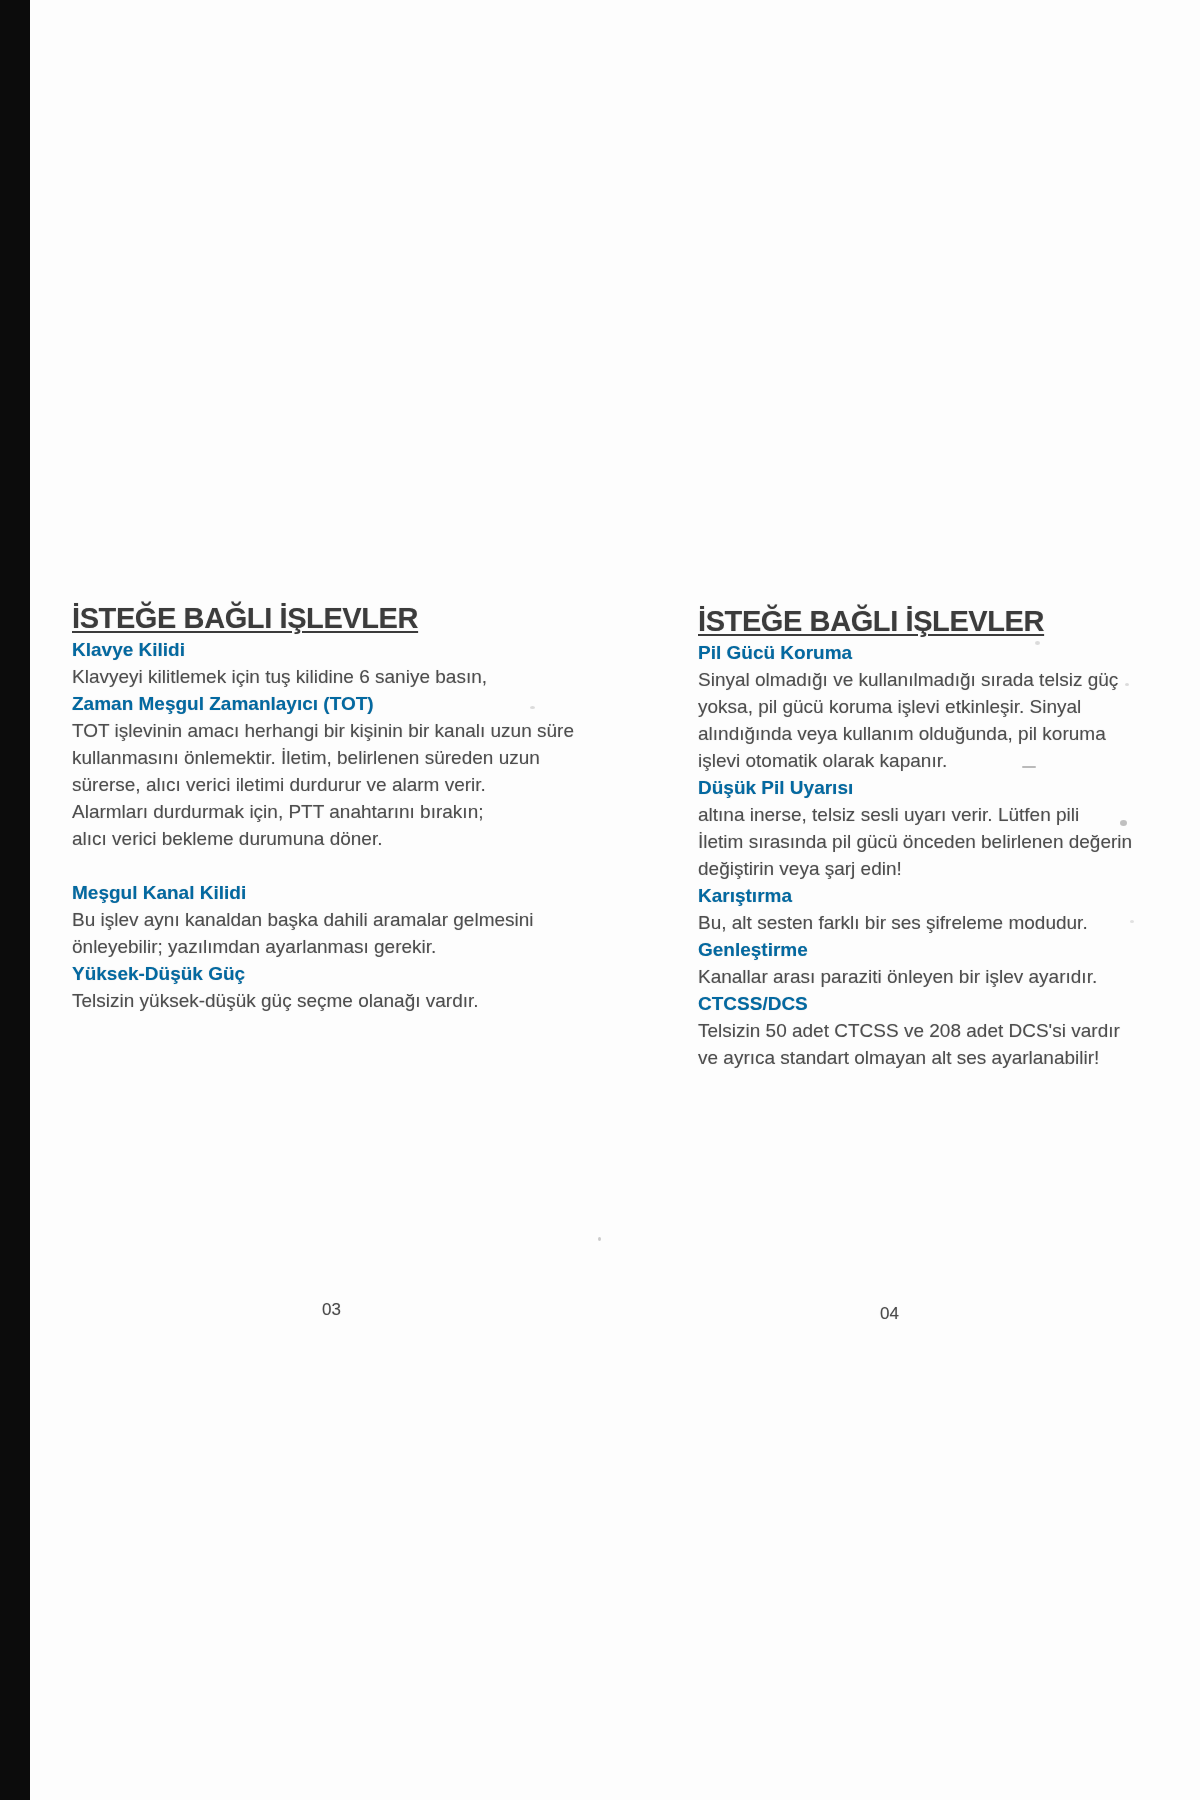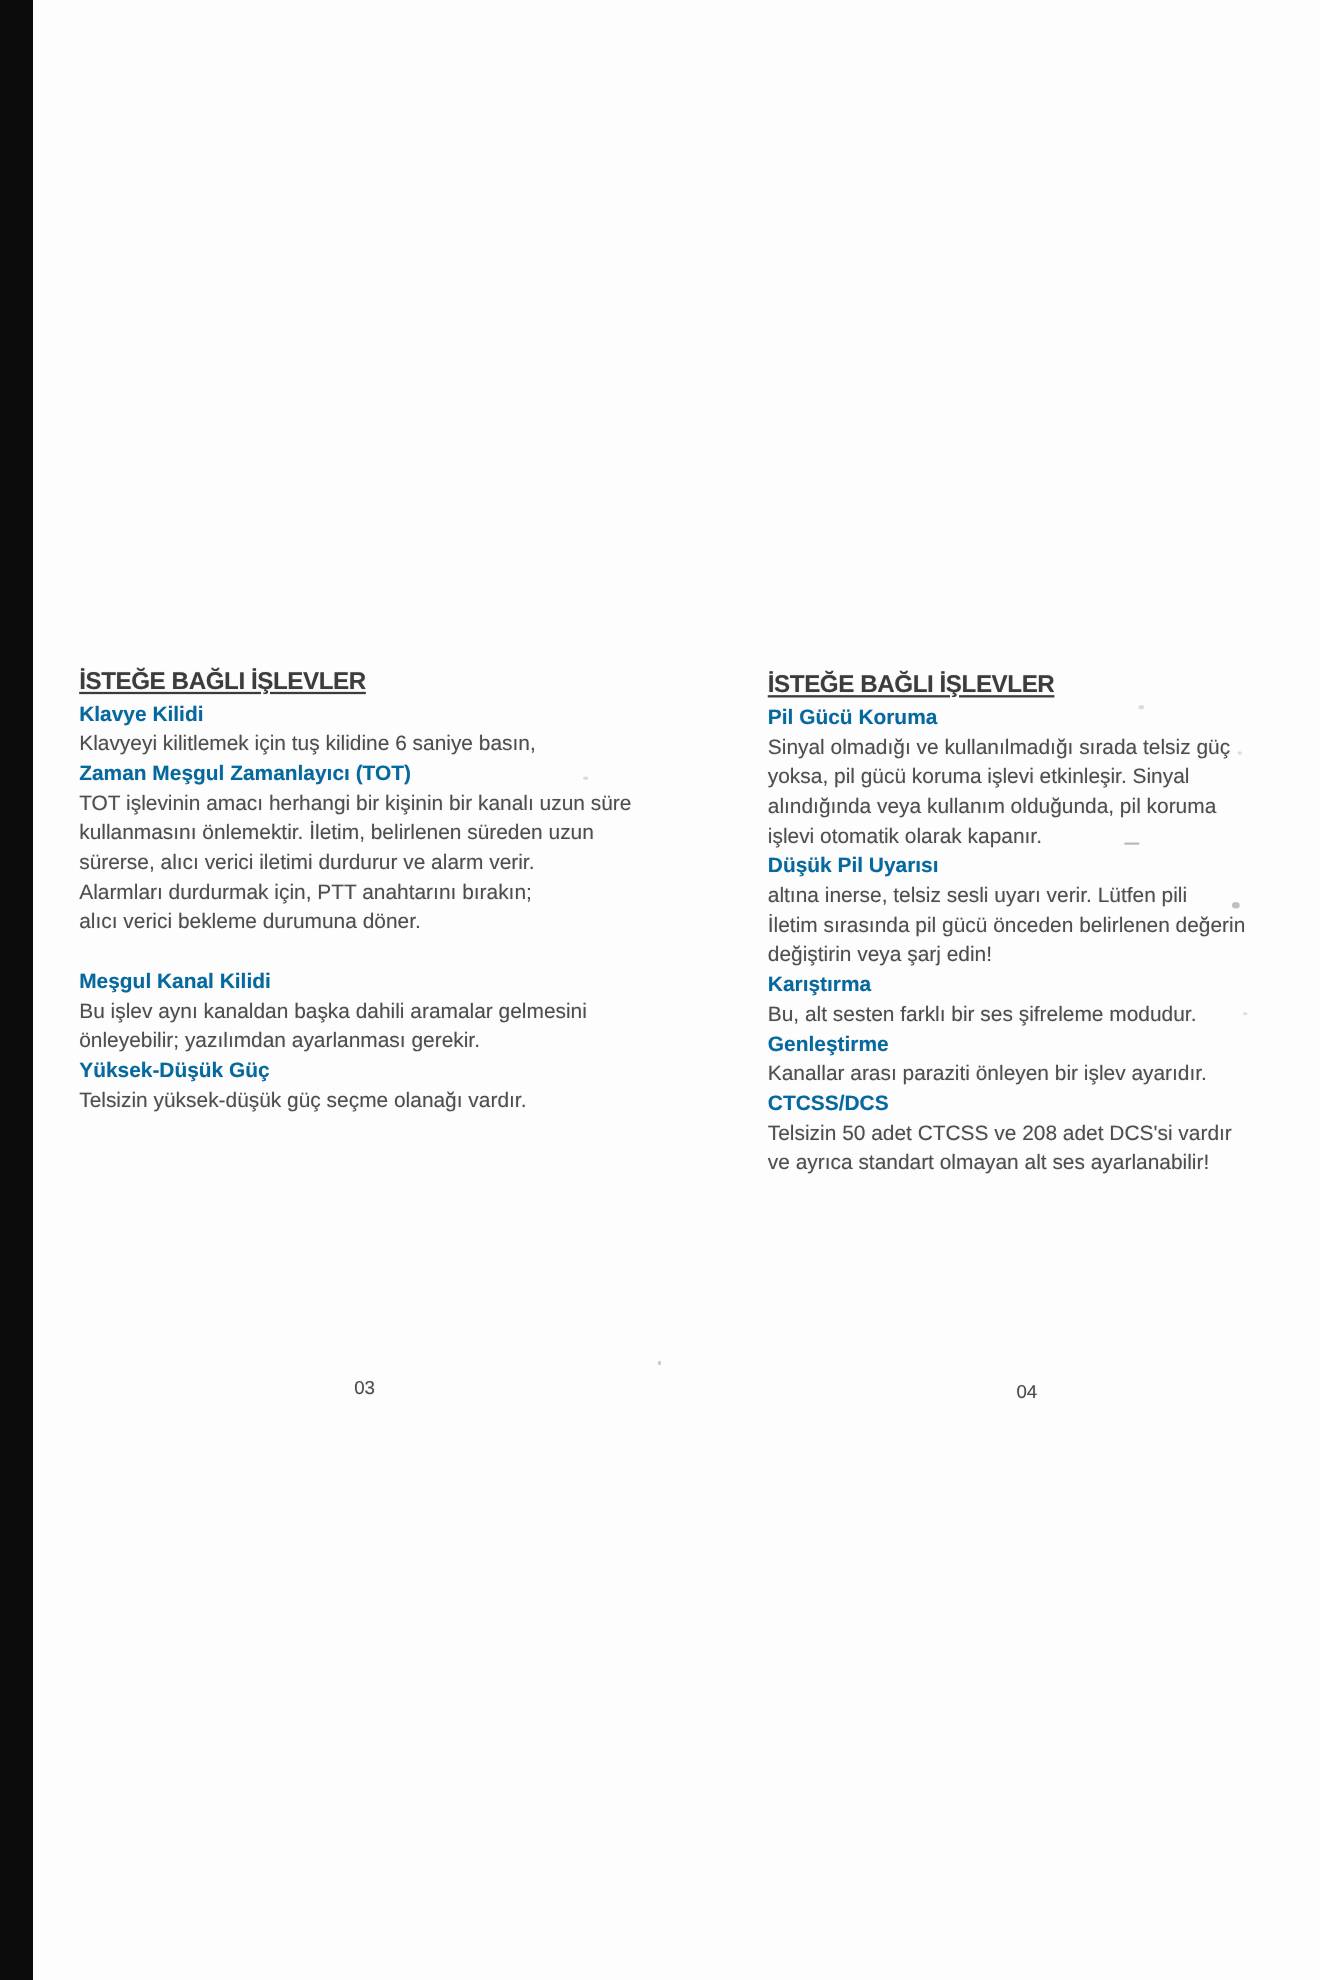--- a/index.html
+++ b/index.html
@@ -27,42 +27,43 @@
     white-space: nowrap;
     color: #4e4e4e;
     font-size: 19px;
     line-height: 27px;
     text-shadow: 0 0 1px rgba(90,90,90,0.35);
   }
   .column-left  { left: 72px;  top: 604px; }
   .column-right { left: 698px; top: 607px; }
   .heading {
     margin: 0 0 3px 0;
-    font-size: 22px;
+    font-size: 29px;
     line-height: 29px;
     font-weight: bold;
     letter-spacing: -0.4px;
     color: #3c3c3c;
     text-decoration: underline;
     text-decoration-thickness: 2px;
     text-underline-offset: 3px;
   }
   .line { min-height: 27px; }
   .line.bold {
     font-weight: bold;
     color: #0369a1;
   }
   .page-number {
     position: absolute;
     font-size: 17px;
     color: #4a4a4a;
     text-shadow: 0 0 1px rgba(90,90,90,0.35);
+    margin-top: 48px;
   }
   .page-number-left  { left: 322px; top: 1252px; }
-  .page-number-right { left: 924px; top: 1256px; }
+  .page-number-right { left: 880px; top: 1256px; }
   
   .speck {
     position: absolute;
     background: #8e8e8e;
     border-radius: 50%;
   }
   .speck-1 { left: 1120px; top: 820px; width: 7px; height: 6px; opacity: 0.55; }
   .speck-2 { left: 1035px; top: 641px; width: 5px; height: 4px; opacity: 0.30; }
   .speck-3 { left: 1125px; top: 683px; width: 4px; height: 3px; opacity: 0.30; }
   .speck-4 { left: 598px;  top: 1237px; width: 3px; height: 4px; opacity: 0.45; }

